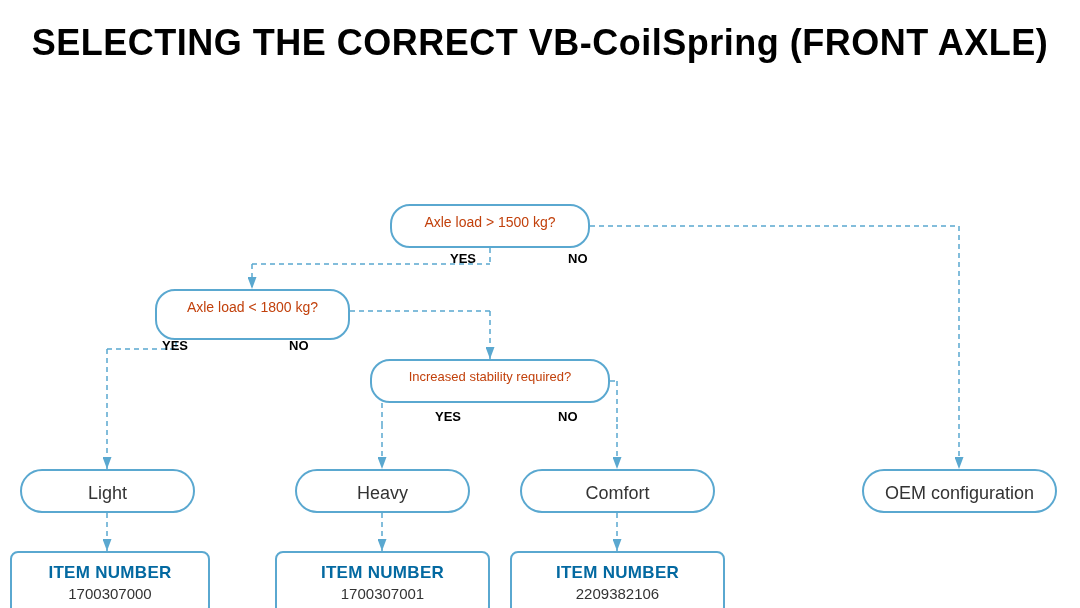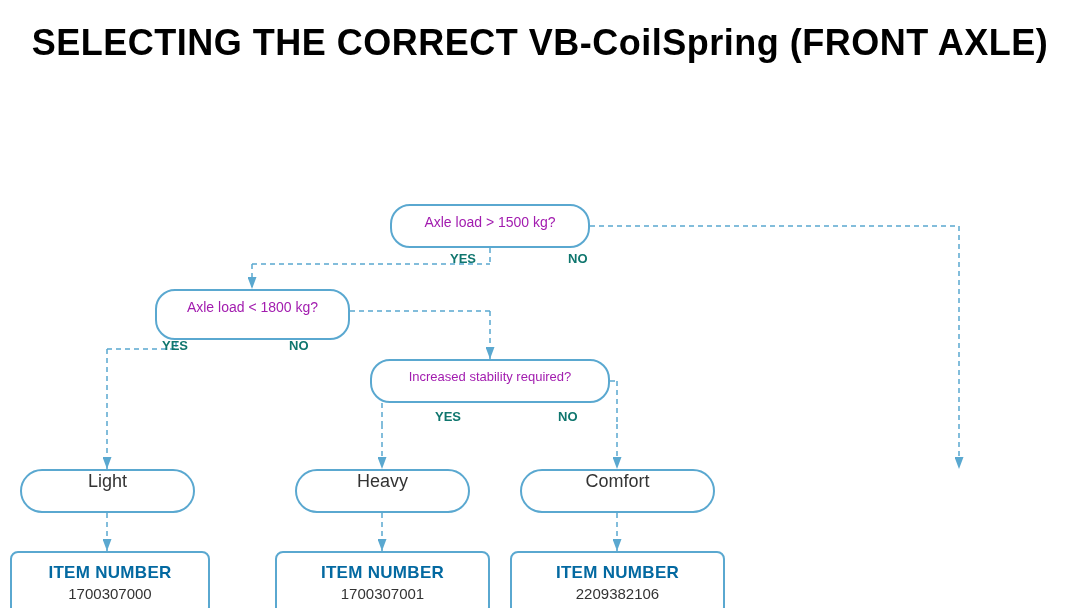--- a/index.html
+++ b/index.html
@@ -37,37 +37,37 @@
       pointer-events: none;
     }
 
     
     .decision-box {
       position: absolute;
       border: 2px solid #5aa8d0;
       border-radius: 20px;
       background: #fff;
       text-align: center;
-      color: #a21caf;
+      color: #c2410c;
       font-size: 14px;
       padding: 8px 16px;
       white-space: nowrap;
     }
 
     
     .result-box {
       position: absolute;
       border: 2px solid #5aa8d0;
       border-radius: 22px;
       background: #fff;
       text-align: center;
       color: #5aaa00;
       font-size: 18px;
       color: #333;
-      padding: 0 20px;
+      padding: 12px 20px;
       white-space: nowrap;
     }
 
     
     .item-box {
       position: absolute;
       border: 2px solid #5aa8d0;
       border-radius: 8px;
       background: #fff;
       text-align: center;
@@ -86,21 +86,21 @@
       font-weight: 400;
       color: #333;
       margin-top: 2px;
     }
 
     
     .yn-label {
       position: absolute;
       font-size: 13px;
       font-weight: 700;
-      color: #0f766e;
+      color: #000000;
     }
   </style>
 </head>
 <body>
 
 <div class="page-title">SELECTING THE CORRECT VB-CoilSpring (FRONT AXLE)</div>
 
 <div class="diagram-area">
 
   <svg class="connector-svg">
@@ -164,20 +164,23 @@
 
   <div class="result-box" style="left:20px; top:385px; width:175px; height:44px;">
     <span>Light</span>
   </div>
   <div class="result-box" style="left:295px; top:385px; width:175px; height:44px;">
     <span>Heavy</span>
   </div>
   <div class="result-box" style="left:520px; top:385px; width:195px; height:44px;">
     <span>Comfort</span>
   </div>
+  <div class="result-box" style="left:862px; top:385px; width:195px; height:44px;">
+    <span>OEM configuration</span>
+  </div>
 
   <div class="item-box" style="left:10px; top:467px; width:200px; height:64px;">
     <div class="item-label">ITEM NUMBER</div>
     <div class="item-number">1700307000</div>
   </div>
 
   <div class="item-box" style="left:275px; top:467px; width:215px; height:64px;">
     <div class="item-label">ITEM NUMBER</div>
     <div class="item-number">1700307001</div>
   </div>

